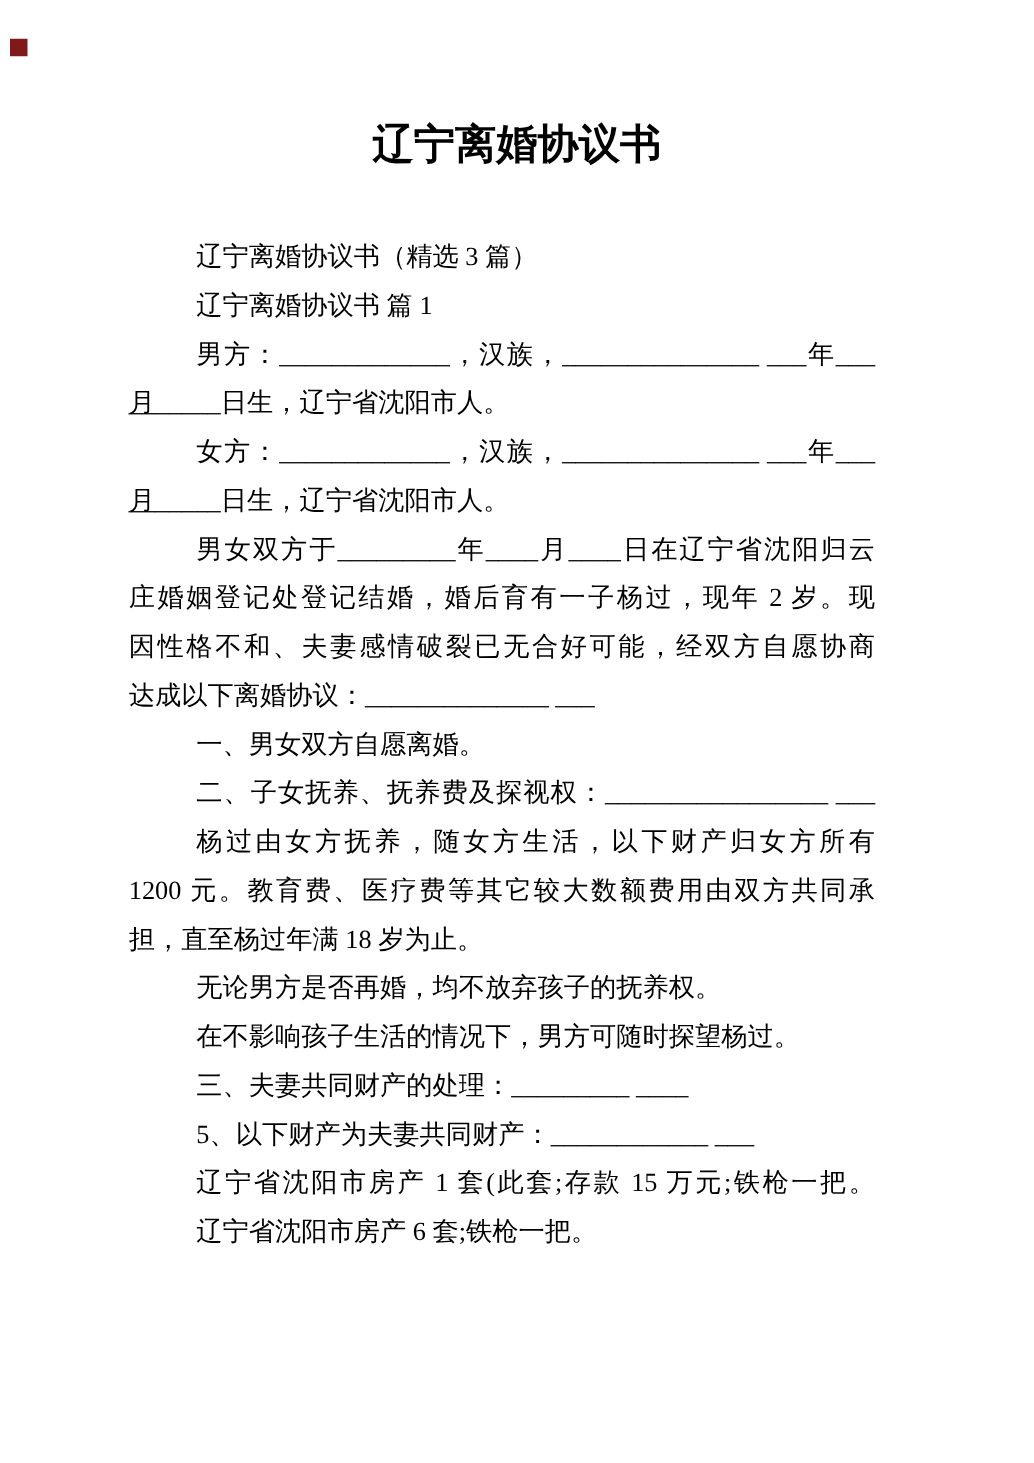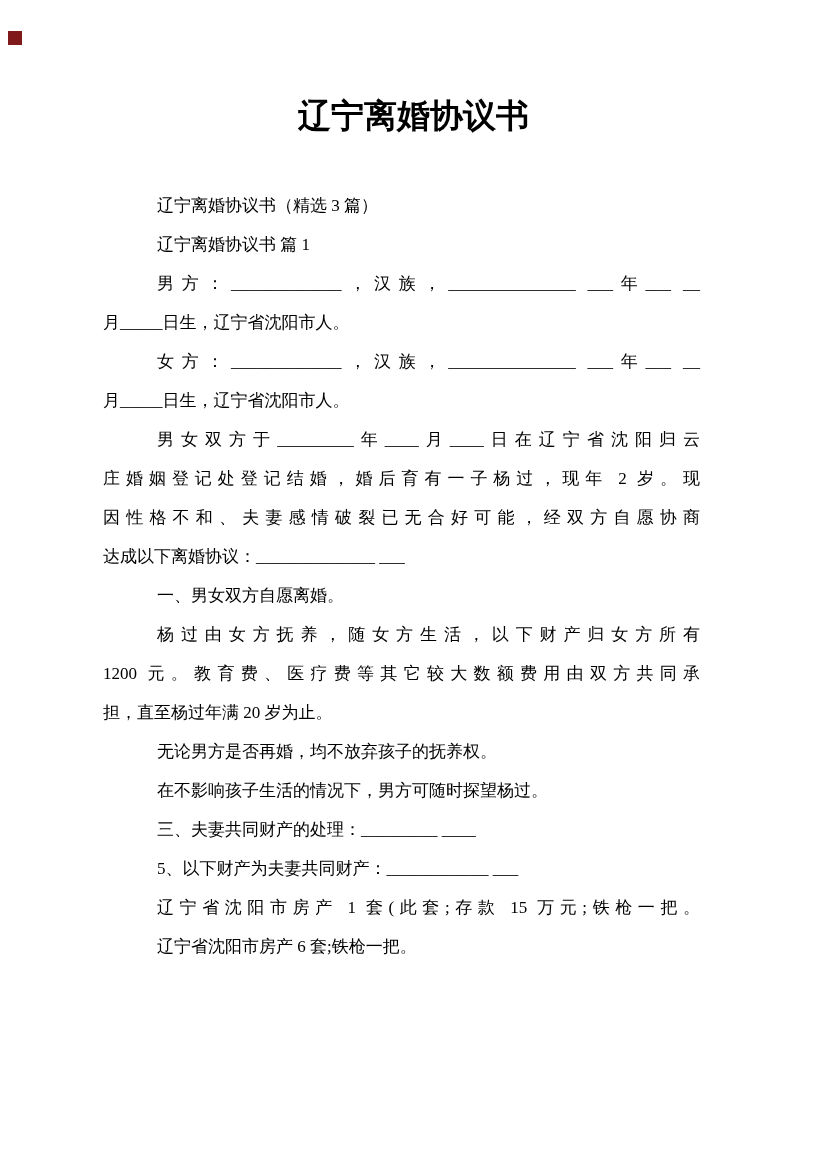--- a/index.html
+++ b/index.html
@@ -28,21 +28,21 @@
     text-align: center;
     font-size: 33px;
     line-height: 48px;
     font-weight: bold;
     letter-spacing: 0px;
   }
   .doc-body {
     position: absolute;
     left: 103px; top: 186px;
     width: 597px;
-    font-size: 17px;
+    font-size: 21px;
   }
   .line {
     height: 39px;
     line-height: 39px;
     white-space: normal;
     overflow: visible;
   }
   .line.indent { text-indent: 54px; }
   .line.justify {
     text-align: justify;
@@ -62,23 +62,24 @@
       <div class="line indent">辽宁离婚协议书 篇 1</div>
       <div class="line indent justify">男方：_____________，汉族，_______________ ___年___ __</div>
       <div class="line">月_____日生，辽宁省沈阳市人。</div>
       <div class="line indent justify">女方：_____________，汉族，_______________ ___年___ __</div>
       <div class="line">月_____日生，辽宁省沈阳市人。</div>
       <div class="line indent justify">男女双方于_________年____月____日在辽宁省沈阳归云</div>
       <div class="line justify">庄婚姻登记处登记结婚，婚后育有一子杨过，现年 2 岁。现</div>
       <div class="line justify">因性格不和、夫妻感情破裂已无合好可能，经双方自愿协商</div>
       <div class="line">达成以下离婚协议：______________ ___</div>
       <div class="line indent">一、男女双方自愿离婚。</div>
+      <div class="line indent justify">二、子女抚养、抚养费及探视权：_________________ ___</div>
       <div class="line indent justify">杨过由女方抚养，随女方生活，以下财产归女方所有</div>
       <div class="line justify">1200 元。教育费、医疗费等其它较大数额费用由双方共同承</div>
-      <div class="line">担，直至杨过年满 20 岁为止。</div>
+      <div class="line">担，直至杨过年满 18 岁为止。</div>
       <div class="line indent">无论男方是否再婚，均不放弃孩子的抚养权。</div>
       <div class="line indent">在不影响孩子生活的情况下，男方可随时探望杨过。</div>
       <div class="line indent">三、夫妻共同财产的处理：_________ ____</div>
       <div class="line indent">5、以下财产为夫妻共同财产：____________ ___</div>
       <div class="line indent justify">辽宁省沈阳市房产 1 套(此套;存款 15 万元;铁枪一把。</div>
       <div class="line indent">辽宁省沈阳市房产 6 套;铁枪一把。</div>
     </div>
 </div>
 
 </body></html>

